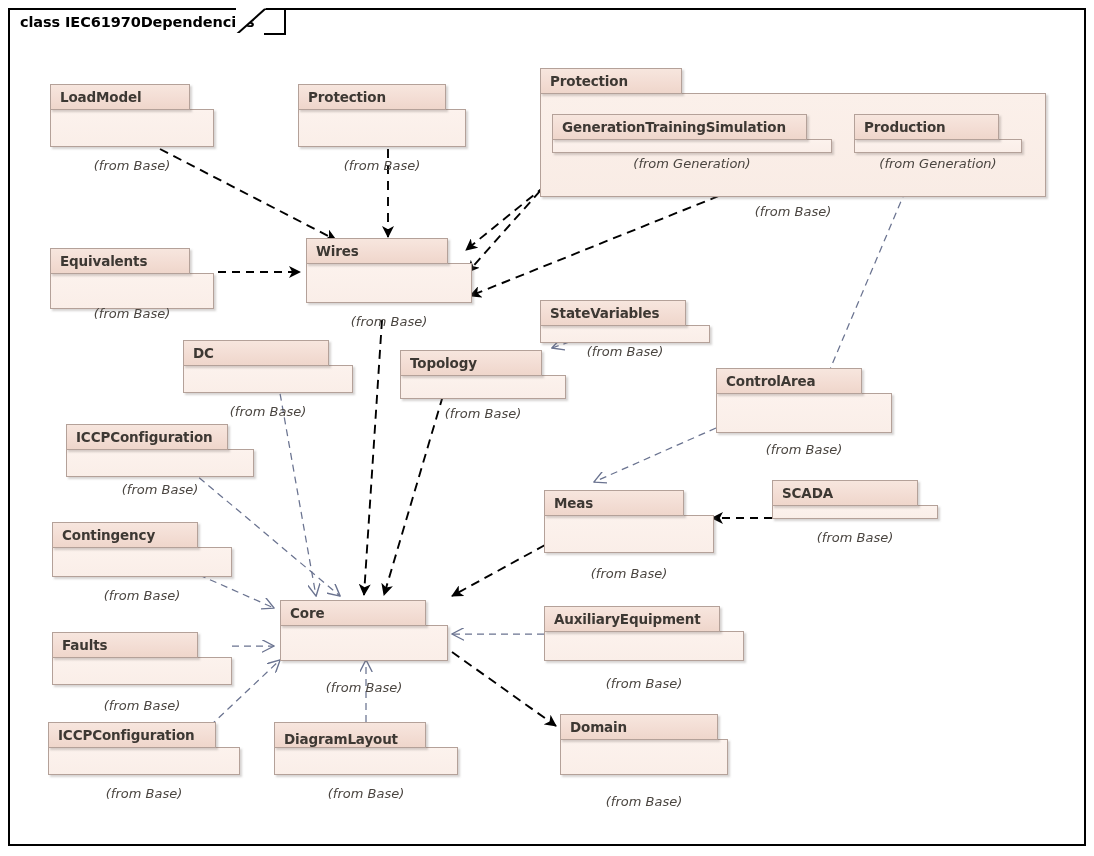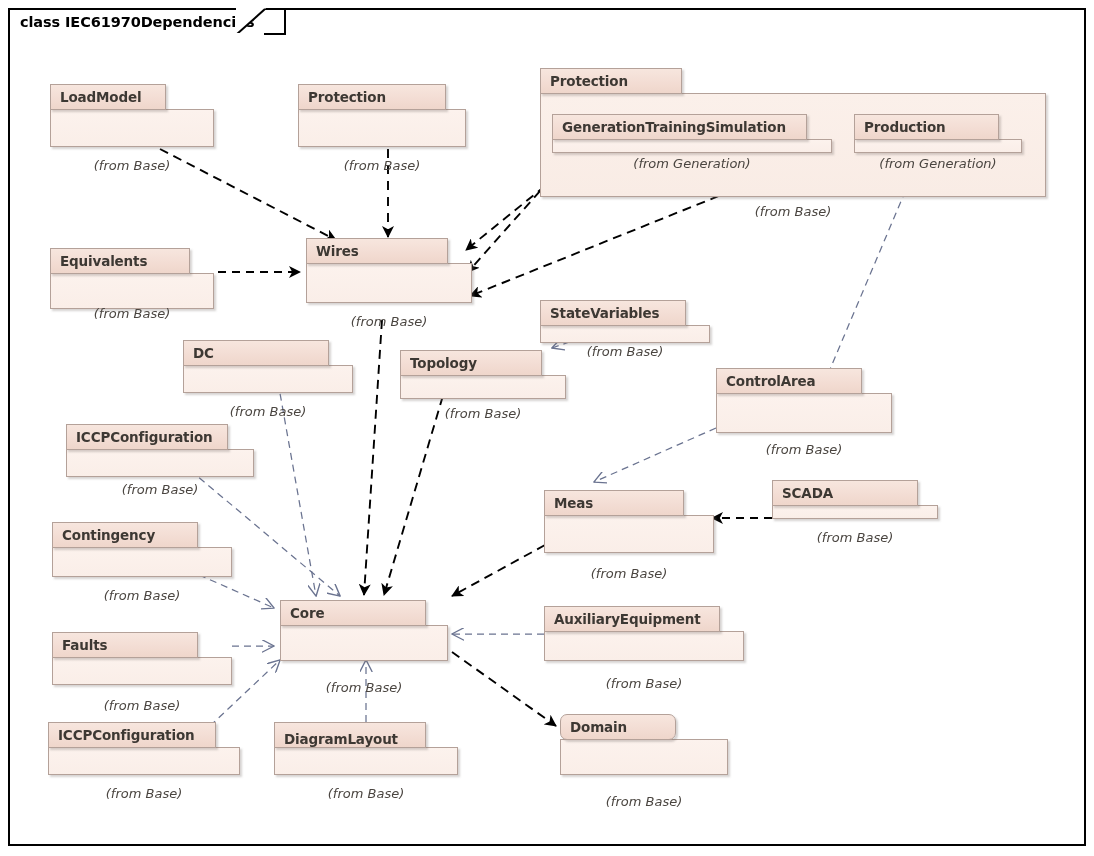--- a/index.html
+++ b/index.html
@@ -93,21 +93,21 @@
         <path d="M210,726 L280,660"></path>
         <path d="M366,722 L366,660"></path>
         <path d="M544,634 L452,634"></path>
       </g>
     </g>
   </svg>
 
   <div id="pkg-layer">
       <div class="pkg" style="left: 50px; top: 84px; width: 164px; height: 64px;">
         <div class="body" style="top: 25px; width: 164px; height: 38px;"></div>
-        <div class="tab" style="width: 116px;">
+        <div class="tab" style="width: 140px;">
           <span>LoadModel</span>
         </div>
         <div class="from" style="top: 74px; width: 164px;">(from Base)</div>
       </div>
       <div class="pkg" style="left: 298px; top: 84px; width: 168px; height: 64px;">
         <div class="body" style="top: 25px; width: 168px; height: 38px;"></div>
         <div class="tab" style="width: 148px;">
           <span>Protection</span>
         </div>
         <div class="from" style="top: 74px; width: 168px;">(from Base)</div>
@@ -233,20 +233,20 @@
       </div>
       <div class="pkg" style="left: 274px; top: 722px; width: 184px; height: 54px;">
         <div class="body" style="top: 25px; width: 184px; height: 28px;"></div>
         <div class="tab" style="width: 152px; align-items: flex-end;">
           <span>DiagramLayout</span>
         </div>
         <div class="from" style="top: 64px; width: 184px;">(from Base)</div>
       </div>
       <div class="pkg" style="left: 560px; top: 714px; width: 168px; height: 62px;">
         <div class="body" style="top: 25px; width: 168px; height: 36px;"></div>
-        <div class="tab" style="width: 116px; border-radius: 7px;">
+        <div class="tab" style="width: 158px;">
           <span>Domain</span>
         </div>
         <div class="from" style="top: 80px; width: 168px;">(from Base)</div>
       </div>
     </div>
 
 </div>
 
 </body></html>

